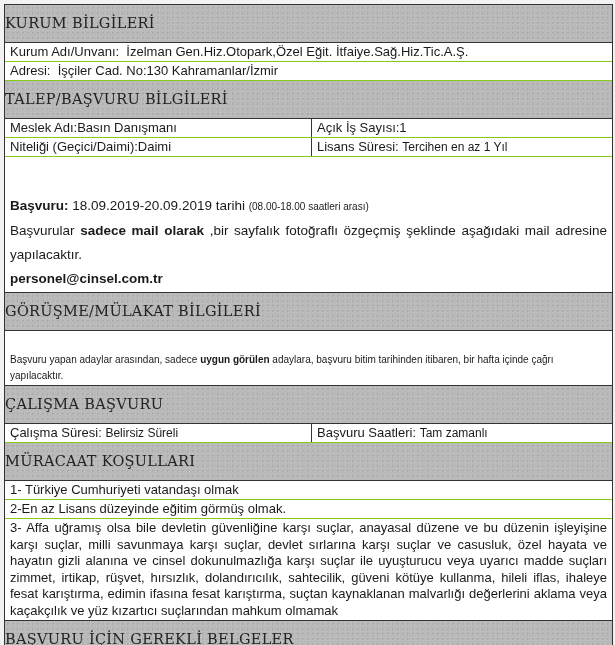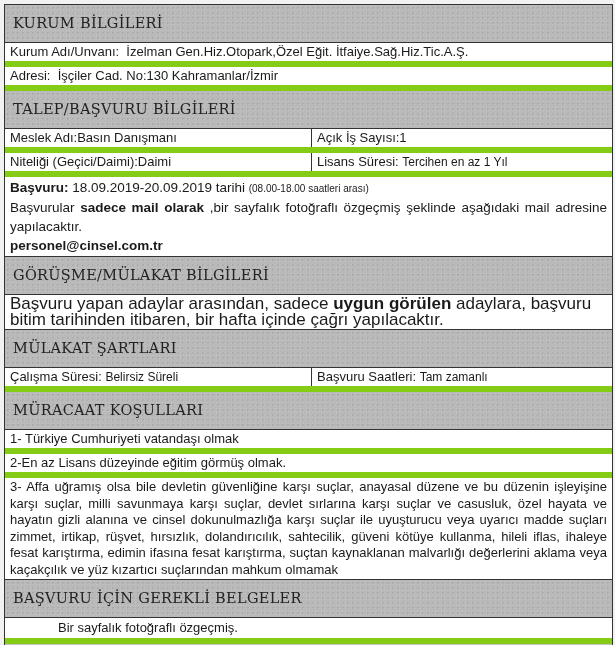--- a/index.html
+++ b/index.html
@@ -18,27 +18,26 @@
     }
     .hdr {
       height: 37px;
       background: #b9b9b9;
       background-image: radial-gradient(rgba(255,255,255,0.15) 1px, transparent 1px), radial-gradient(rgba(0,0,0,0.08) 1px, transparent 1px);
       background-size: 3px 3px, 5px 5px;
       border-bottom: 1px solid #333;
       font-family: "DejaVu Serif", serif;
       font-size: 14.5px;
       letter-spacing: 0.3px;
-      padding-left: 8px;
       line-height: 37px;
       color: #222;
     }
     .row {
       display: flex;
-      border-bottom: 6px solid #84cc16;
+      border-bottom: 1px solid #84cc16;
       font-size: 13px;
       line-height: 16px;
       min-height: 16px;
     }
     .cell { padding: 1px 5px; }
     .c1 { width: 296px; border-right: 1px solid #333; }
     .c2 { flex: 1; }
     .full { flex: 1; }
     .small { font-size: 10px; }
     .block { padding: 1px 5px; font-size: 13px; line-height: 16px; border-bottom: 1px solid #333; }
@@ -71,44 +70,44 @@
     <div class="cell c1">Meslek Adı:Basın Danışmanı</div>
     <div class="cell c2">Açık İş Sayısı:1</div>
   </div>
   <div class="row">
     <div class="cell c1">Niteliği (Geçici/Daimi):Daimi</div>
     <div class="cell c2">
       <span>Lisans Süresi:</span>
       <span class="small" style="font-size:12px">Tercihen en az 1 Yıl</span>
     </div>
   </div>
-  <div class="block" style="font-size:13.5px;line-height:19px;">
+  <div class="block" style="font-size:13.5px;line-height:24px;margin-top:36px;">
     <p>
       <b>Başvuru:</b>
       <span>18.09.2019-20.09.2019 tarihi</span>
       <span class="small">(08.00-18.00 saatleri arası)</span>
     </p>
     <p class="just">
       <span>Başvurular</span>
       <b>sadece mail olarak</b>
       <span>,bir sayfalık fotoğraflı özgeçmiş şeklinde aşağıdaki mail adresine yapılacaktır.</span>
     </p>
     <p><b>personel@cinsel.com.tr</b></p>
   </div>
 
   <div class="hdr">GÖRÜŞME/MÜLAKAT BİLGİLERİ</div>
-  <div class="block" style="font-size:17px;">
+  <div class="block" style="font-size:10px;margin-top:20px;">
     <p>
       <span>Başvuru yapan adaylar arasından,  sadece</span>
       <b>uygun görülen</b>
       <span>adaylara, başvuru bitim tarihinden itibaren, bir hafta içinde çağrı yapılacaktır.</span>
     </p>
   </div>
 
-  <div class="hdr">MÜLAKAT ŞARTLARI</div>
+  <div class="hdr">ÇALIŞMA BAŞVURU</div>
   <div class="row">
     <div class="cell c1">
       <span>Çalışma Süresi:</span>
       <span style="font-size:12px">Belirsiz Süreli</span>
     </div>
     <div class="cell c2">
       <span>Başvuru Saatleri:</span>
       <span style="font-size:12px">Tam zamanlı</span>
     </div>
   </div>

